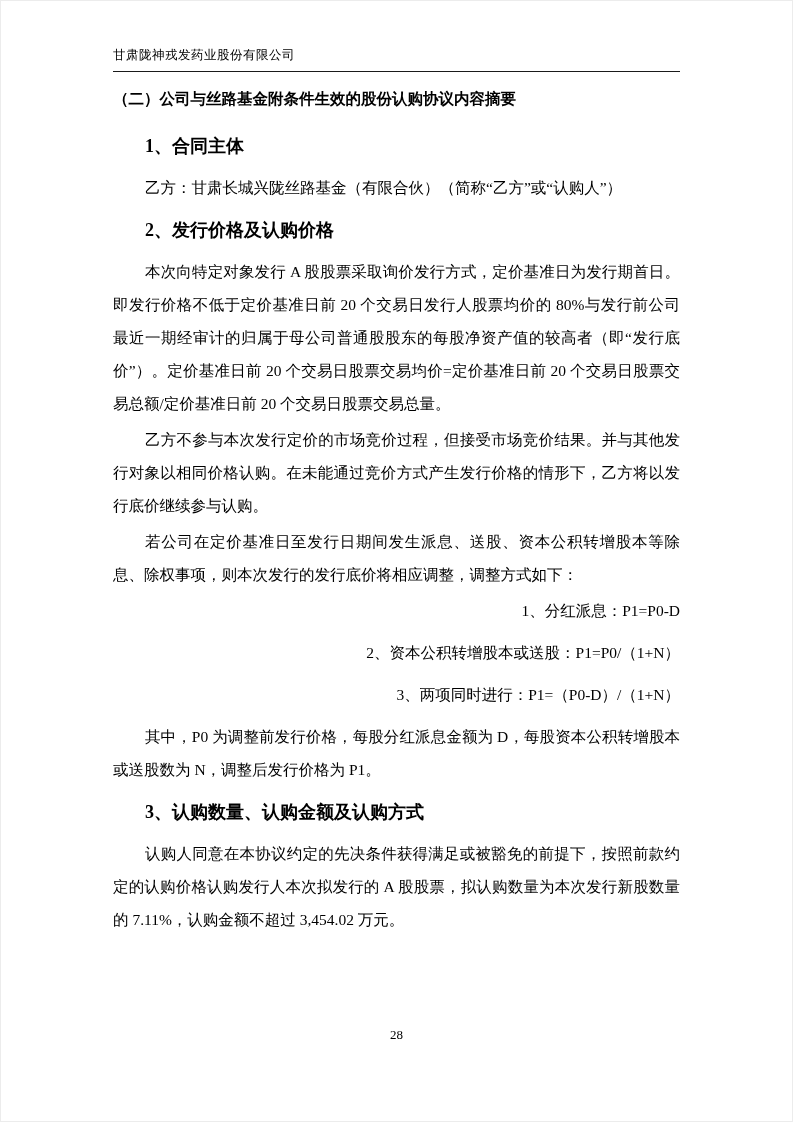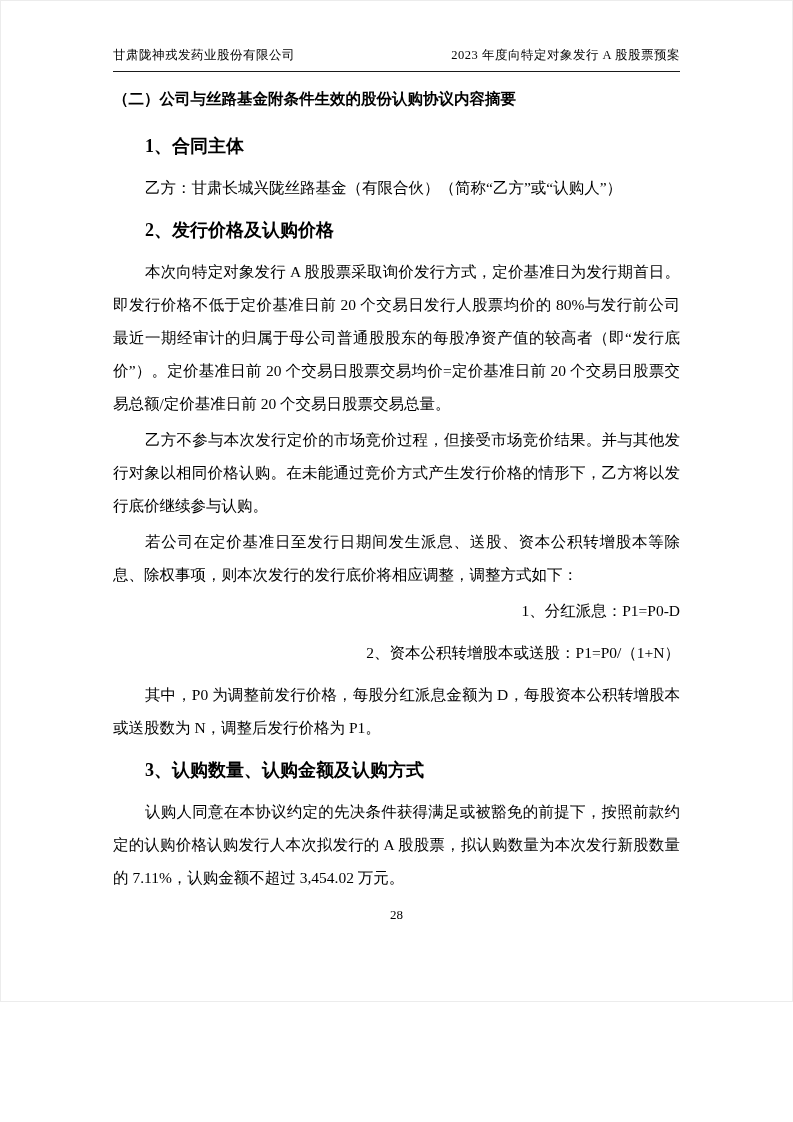--- a/index.html
+++ b/index.html
@@ -4,21 +4,21 @@
 <style>
   * { margin: 0; padding: 0; box-sizing: border-box; }
   html, body { background: #ffffff; }
   body {
     width: 793px; height: 1122px;
     font-family: "Liberation Serif", "DejaVu Serif", serif;
     color: #000;
   }
   .page {
     position: relative;
-    width: 793px; height: 1002px;
+    width: 793px; height: 1122px;
     background: #fff;
     border: 1px solid #ececec;
     padding: 46px 112px 0 112px;
     overflow: hidden;
   }
   .doc-header {
     display: flex;
     justify-content: space-between;
     align-items: flex-end;
     font-size: 12.5px;
@@ -65,21 +65,20 @@
     font-size: 13px;
   }
 </style>
 </head>
 <body>
 
 <div class="page">
 
   <header class="doc-header">
     <span class="hdr-left">甘肃陇神戎发药业股份有限公司</span>
-    <span class="hdr-right">2023 年度向特定对象发行 A 股股票预案</span>
   </header>
 
   <main class="doc-body">
     <h2 class="h1">（二）公司与丝路基金附条件生效的股份认购协议内容摘要</h2>
 
     <h3 class="h2">1、合同主体</h3>
 
 
     <p class="para">乙方：甘肃长城兴陇丝路基金（有限合伙）（简称“乙方”或“认购人”）</p>
 
@@ -88,20 +87,21 @@
     <p class="para">本次向特定对象发行 A 股股票采取询价发行方式，定价基准日为发行期首日。即发行价格不低于定价基准日前 20 个交易日发行人股票均价的 80%与发行前公司最近一期经审计的归属于母公司普通股股东的每股净资产值的较高者（即“发行底价”）。定价基准日前 20 个交易日股票交易均价=定价基准日前 20 个交易日股票交易总额/定价基准日前 20 个交易日股票交易总量。</p>
 
     <p class="para">乙方不参与本次发行定价的市场竞价过程，但接受市场竞价结果。并与其他发行对象以相同价格认购。在未能通过竞价方式产生发行价格的情形下，乙方将以发行底价继续参与认购。</p>
 
     <p class="para">若公司在定价基准日至发行日期间发生派息、送股、资本公积转增股本等除息、除权事项，则本次发行的发行底价将相应调整，调整方式如下：</p>
 
     <p class="formula">1、分红派息：P1=P0-D</p>
 
     <p class="formula">2、资本公积转增股本或送股：P1=P0/（1+N）</p>
 
+    <p class="formula">3、两项同时进行：P1=（P0-D）/（1+N）</p>
 
     <p class="para">其中，P0 为调整前发行价格，每股分红派息金额为 D，每股资本公积转增股本或送股数为 N，调整后发行价格为 P1。</p>
 
     <h3 class="h2">3、认购数量、认购金额及认购方式</h3>
 
     <p class="para">认购人同意在本协议约定的先决条件获得满足或被豁免的前提下，按照前款约定的认购价格认购发行人本次拟发行的 A 股股票，拟认购数量为本次发行新股数量的 7.11%，认购金额不超过 3,454.02 万元。</p>
   </main>
 
   <footer class="doc-footer">
     <span>28</span>

